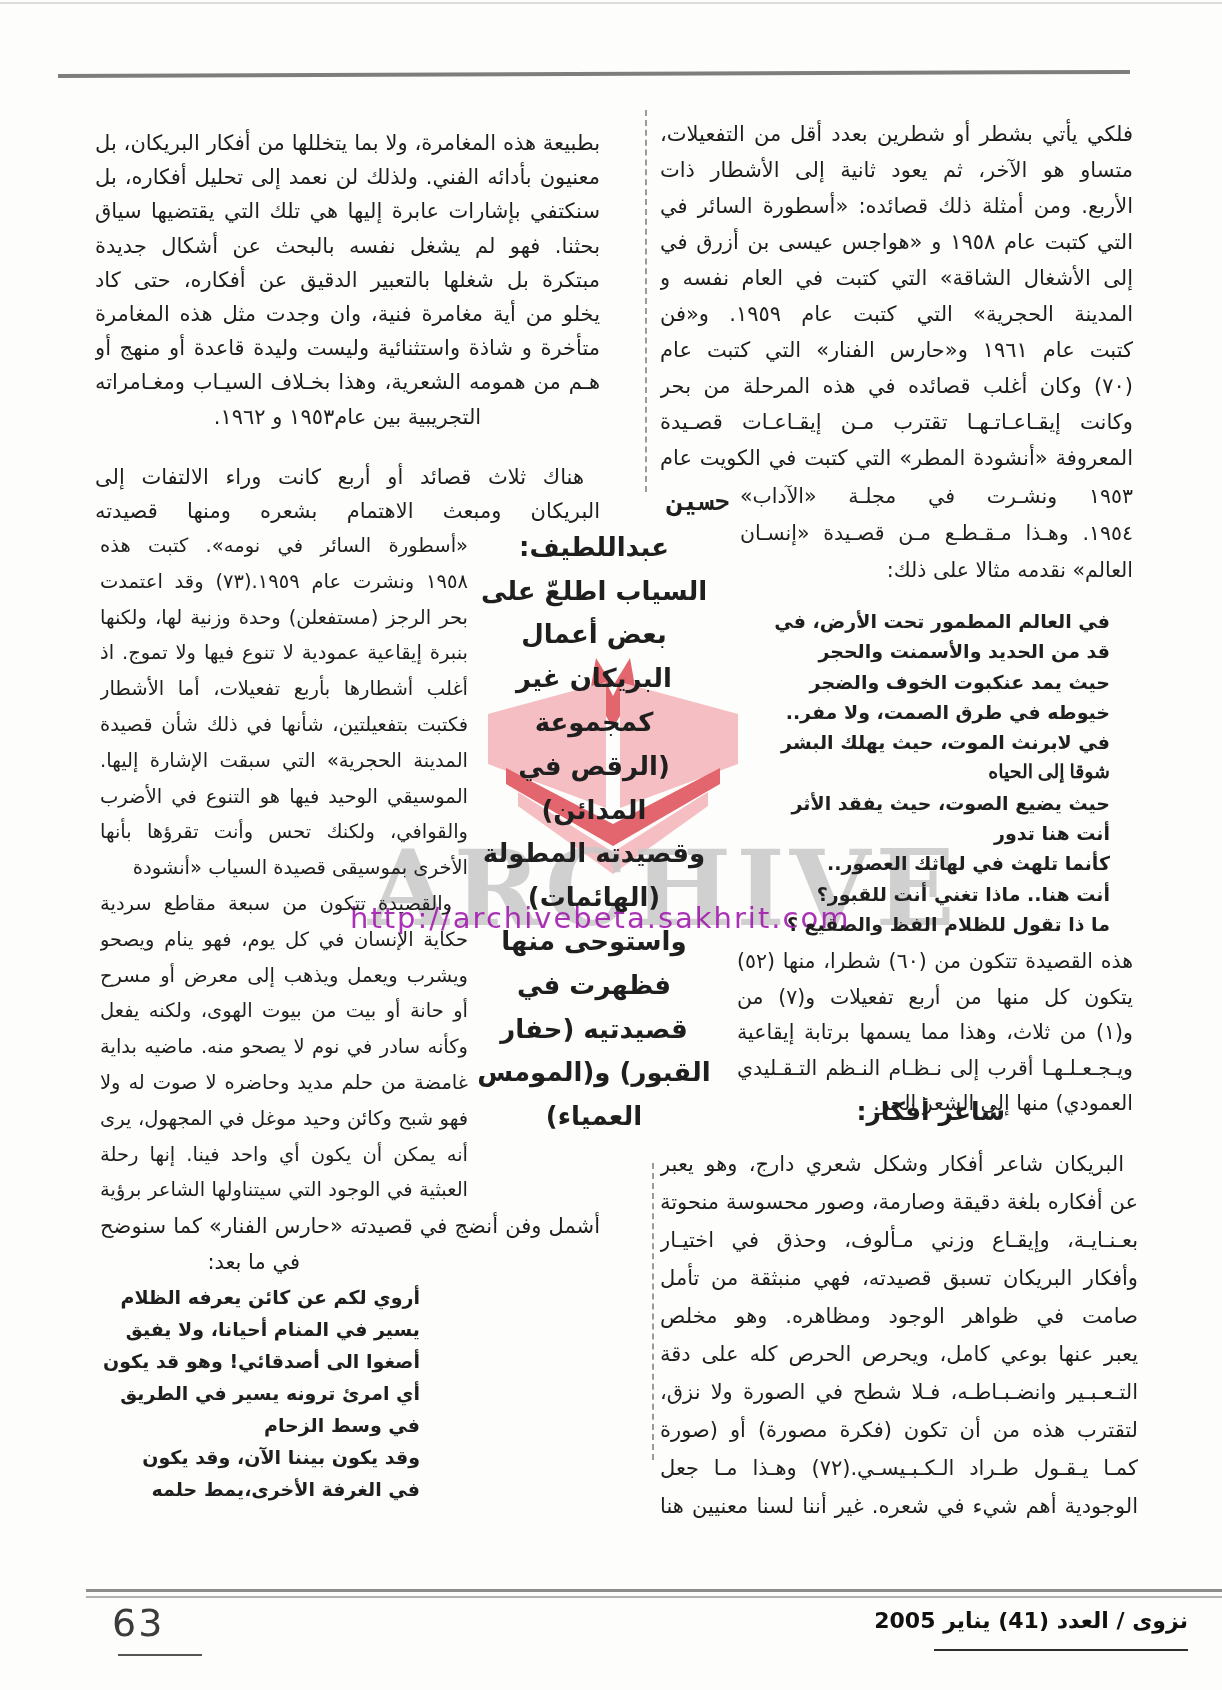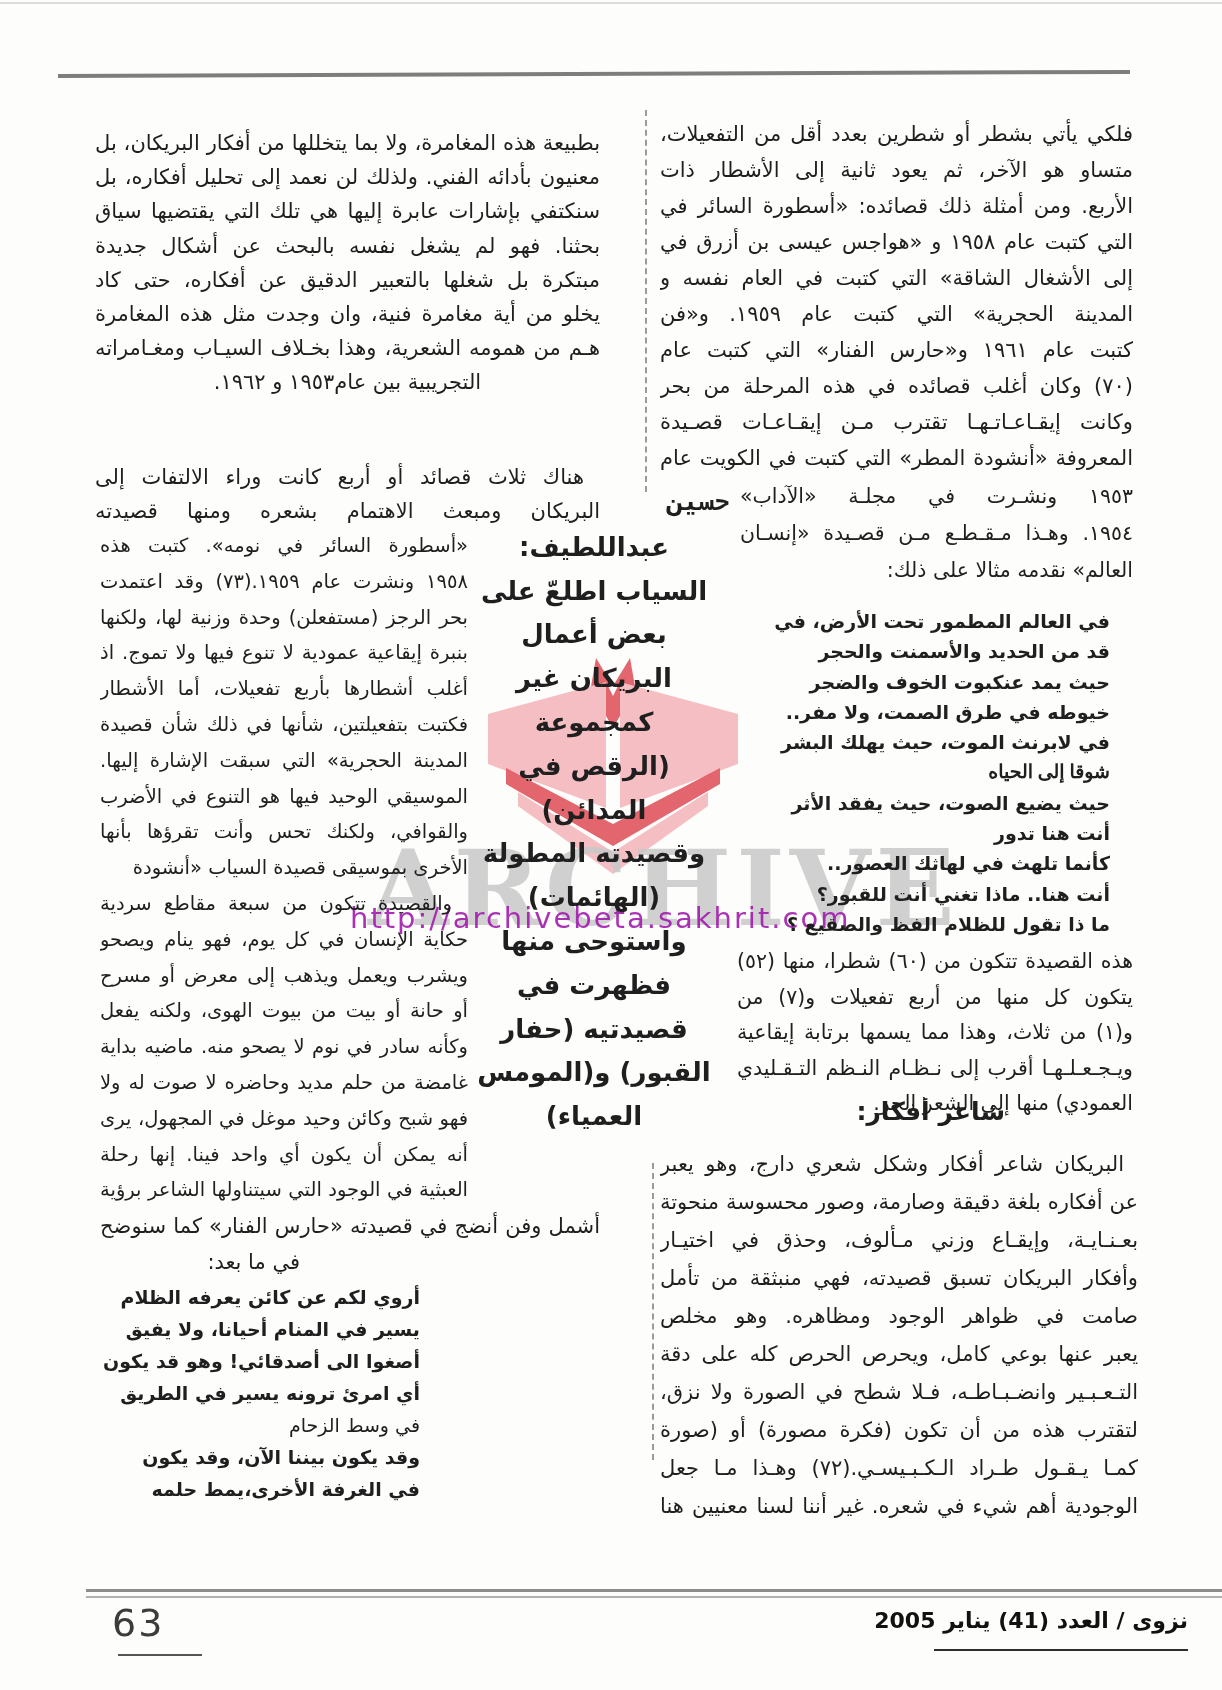--- a/index.html
+++ b/index.html
@@ -98,20 +98,21 @@
         <div class="tline" style="font-size: 21px; height: 38px; line-height: 38px; text-align: justify; text-align-last: justify;">كمـا يـقـول طـراد الـكـبـيسـي.(٧٢) وهـذا مـا جعل مغـامرته</div>
         <div class="tline" style="font-size: 21px; height: 38px; line-height: 38px; text-align: justify; text-align-last: justify;">الوجودية أهم شيء في شعره. غير أننا لسنا معنيين هنا</div>
       </div>
       <div class="tblock" style="left: 95px; top: 126px; width: 505px;">
         <div class="tline" style="font-size: 21px; height: 34.2px; line-height: 34.2px; text-align: justify; text-align-last: justify;">بطبيعة هذه المغامرة، ولا بما يتخللها من أفكار البريكان، بل</div>
         <div class="tline" style="font-size: 21px; height: 34.2px; line-height: 34.2px; text-align: justify; text-align-last: justify;">معنيون بأدائه الفني. ولذلك لن نعمد إلى تحليل أفكاره، بل</div>
         <div class="tline" style="font-size: 21px; height: 34.2px; line-height: 34.2px; text-align: justify; text-align-last: justify;">سنكتفي بإشارات عابرة إليها هي تلك التي يقتضيها سياق</div>
         <div class="tline" style="font-size: 21px; height: 34.2px; line-height: 34.2px; text-align: justify; text-align-last: justify;">بحثنا. فهو لم يشغل نفسه بالبحث عن أشكال جديدة وتقنيات</div>
         <div class="tline" style="font-size: 21px; height: 34.2px; line-height: 34.2px; text-align: justify; text-align-last: justify;">مبتكرة بل شغلها بالتعبير الدقيق عن أفكاره، حتى كاد شعره</div>
         <div class="tline" style="font-size: 21px; height: 34.2px; line-height: 34.2px; text-align: justify; text-align-last: justify;">يخلو من أية مغامرة فنية، وان وجدت مثل هذه المغامرة فهي</div>
+        <div class="tline" style="font-size: 21px; height: 34.2px; line-height: 34.2px; text-align: justify; text-align-last: justify;">متأخرة و شاذة واستثنائية وليست وليدة قاعدة أو منهج أو</div>
         <div class="tline" style="font-size: 21px; height: 34.2px; line-height: 34.2px; text-align: justify; text-align-last: justify;">هـم من همومه الشعرية، وهذا بخـلاف السيـاب ومغـامراته</div>
         <div class="tline" style="font-size: 21px; height: 34.2px; line-height: 34.2px; text-align: center;">التجريبية بين عام١٩٥٣ و ١٩٦٢.</div>
       </div>
       <div class="tblock" style="left: 95px; top: 460px; width: 505px;">
         <div class="tline" style="font-size: 21px; height: 34px; line-height: 34px; text-align: justify; text-align-last: justify; padding-right: 16px;">هناك ثلاث قصائد أو أربع كانت وراء الالتفات إلى</div>
         <div class="tline" style="font-size: 21px; height: 34px; line-height: 34px; text-align: justify; text-align-last: justify;">البريكان ومبعث الاهتمام بشعره ومنها قصيدته</div>
       </div>
       <div class="tblock" style="left: 100px; top: 528px; width: 368px;">
         <div class="tline" style="font-size: 19.5px; height: 35.8px; line-height: 35.8px; text-align: justify; text-align-last: justify;">«أسطورة السائر في نومه». كتبت هذه القصيدة عام</div>
         <div class="tline" style="font-size: 19.5px; height: 35.8px; line-height: 35.8px; text-align: justify; text-align-last: justify;">١٩٥٨ ونشرت عام ١٩٥٩.(٧٣) وقد اعتمدت تفعيلة</div>
@@ -137,21 +138,21 @@
         <div class="tline" style="font-size: 21px; height: 34px; line-height: 34px; text-align: justify; text-align-last: justify;">أشمل وفن أنضج في قصيدته «حارس الفنار» كما سنوضح</div>
       </div>
       <div class="tblock" style="left: 100px; top: 1247px; width: 200px;">
         <div class="tline" style="font-size: 21px; height: 30px; line-height: 30px; text-align: right;">في ما بعد:</div>
       </div>
       <div class="tblock" style="left: 100px; top: 1281px; width: 320px;">
         <div class="tline" style="font-size: 19px; height: 32px; line-height: 32px; font-weight: bold; text-align: right;">أروي لكم عن كائن يعرفه الظلام</div>
         <div class="tline" style="font-size: 19px; height: 32px; line-height: 32px; font-weight: bold; text-align: right;">يسير في المنام أحيانا، ولا يفيق</div>
         <div class="tline" style="font-size: 19px; height: 32px; line-height: 32px; font-weight: bold; text-align: right;">أصغوا الى أصدقائي! وهو قد يكون</div>
         <div class="tline" style="font-size: 19px; height: 32px; line-height: 32px; font-weight: bold; text-align: right;">أي امرئ ترونه يسير في الطريق</div>
-        <div class="tline" style="font-size: 19px; height: 32px; line-height: 32px; font-weight: normal; text-align: right;">في وسط الزحام</div>
+        <div class="tline" style="font-size: 19px; height: 32px; line-height: 32px; font-weight: bold; text-align: right;">في وسط الزحام</div>
         <div class="tline" style="font-size: 19px; height: 32px; line-height: 32px; font-weight: bold; text-align: right;">وقد يكون بيننا الآن، وقد يكون</div>
         <div class="tline" style="font-size: 19px; height: 32px; line-height: 32px; font-weight: bold; text-align: right;">في الغرفة الأخرى،يمط حلمه العتيق!</div>
       </div>
       <div class="tblock" style="left: 458px; top: 482px; width: 272px;">
         <div class="tline" style="font-size: 26px; height: 43.8px; line-height: 43.8px; font-weight: bold;  font-family: Liberation Mono, monospace;">حسين</div>
         <div class="tline" style="font-size: 26px; height: 43.8px; line-height: 43.8px; font-weight: bold; text-align: center;">عبداللطيف:</div>
         <div class="tline" style="font-size: 26px; height: 43.8px; line-height: 43.8px; font-weight: bold; text-align: center;">السياب اطلعّ على</div>
         <div class="tline" style="font-size: 26px; height: 43.8px; line-height: 43.8px; font-weight: bold; text-align: center;">بعض أعمال</div>
         <div class="tline" style="font-size: 26px; height: 43.8px; line-height: 43.8px; font-weight: bold; text-align: center;">البريكان غير</div>
         <div class="tline" style="font-size: 26px; height: 43.8px; line-height: 43.8px; font-weight: bold; text-align: center;">كمجموعة</div>

